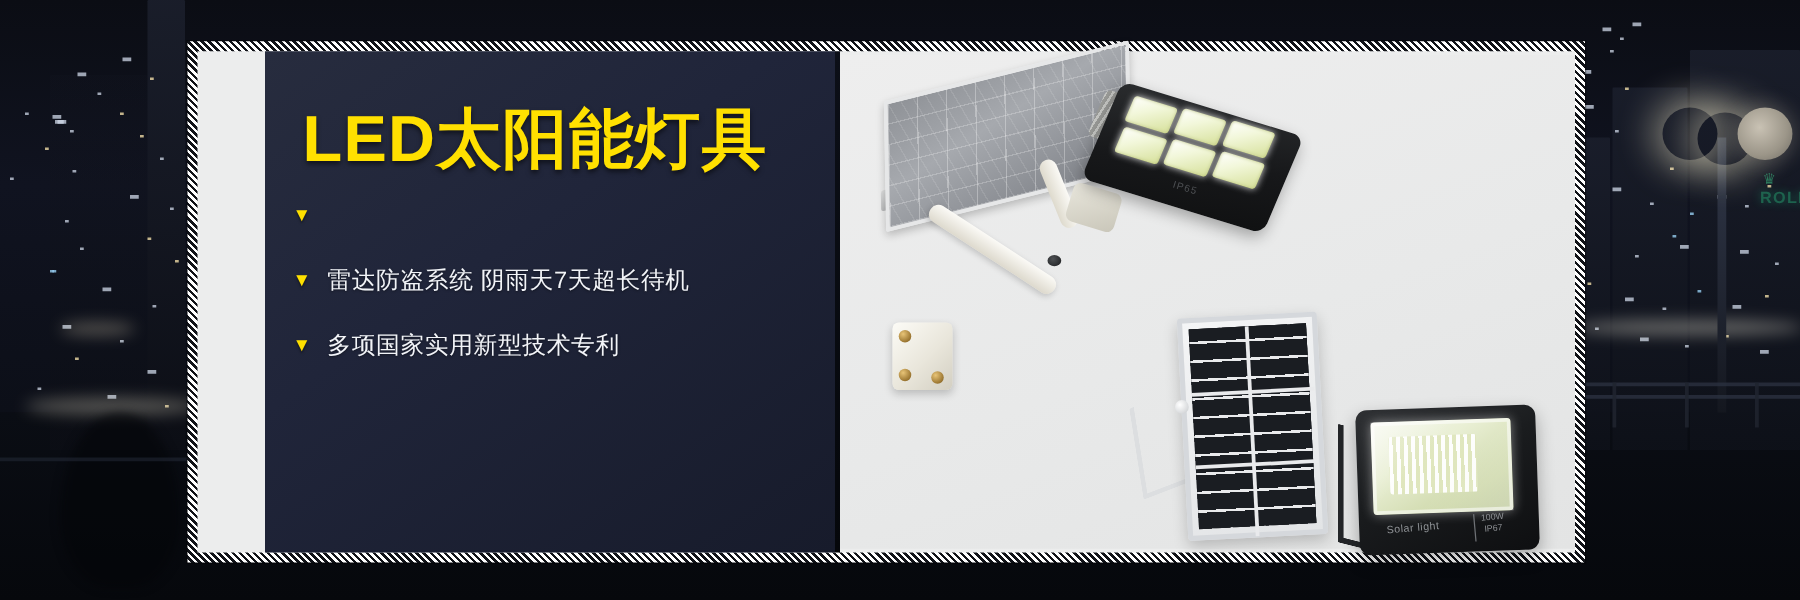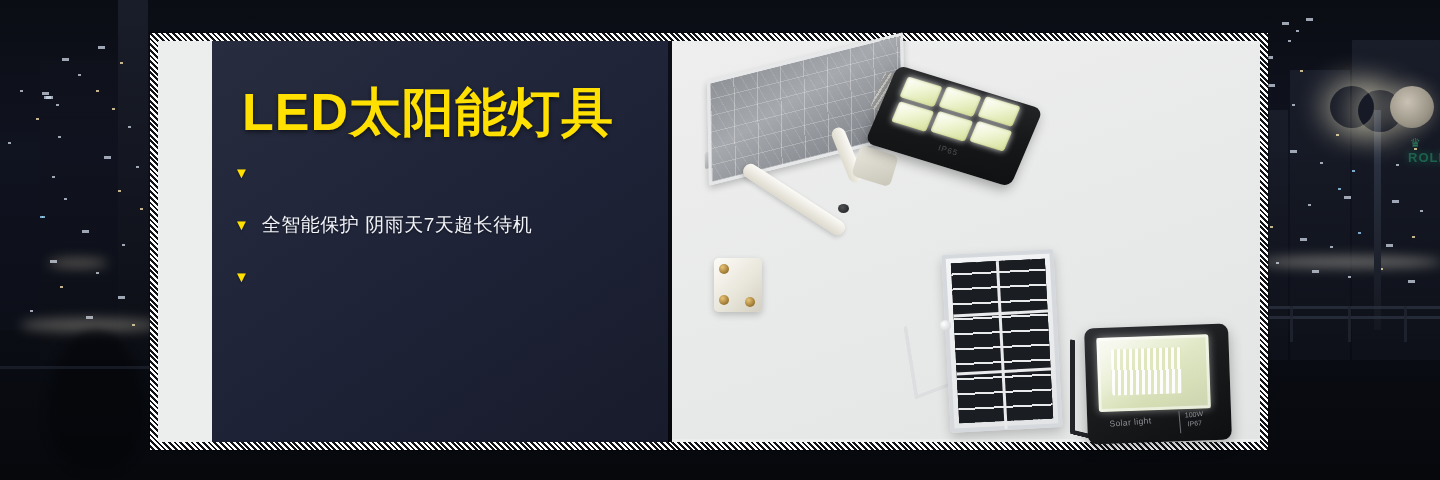--- a/index.html
+++ b/index.html
@@ -269,24 +269,25 @@
   <div class="panel-edge"></div>
 
   <div class="title">LED太阳能灯具</div>
 
   <div class="bullets">
     <div class="bullet">
       <span class="tri">▼</span>
     </div>
     <div class="bullet">
       <span class="tri">▼</span>
-      <span class="btext">全智能保护 阴雨天7天超长待机</span>
+      <span class="btext">雷达防盗系统 阴雨天7天超长待机</span>
     </div>
     <div class="bullet">
       <span class="tri">▼</span>
+      <span class="btext">多项国家实用新型技术专利</span>
     </div>
   </div>
 
   <div class="products"></div>
 
   <div>
     <div class="sl-panelback"></div>
     <div class="sl-panel">
       <div class="sl-cells"></div>
     </div>

